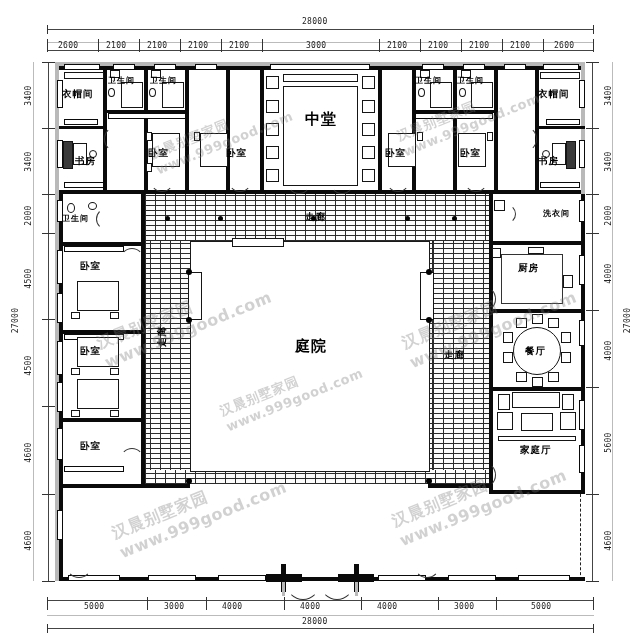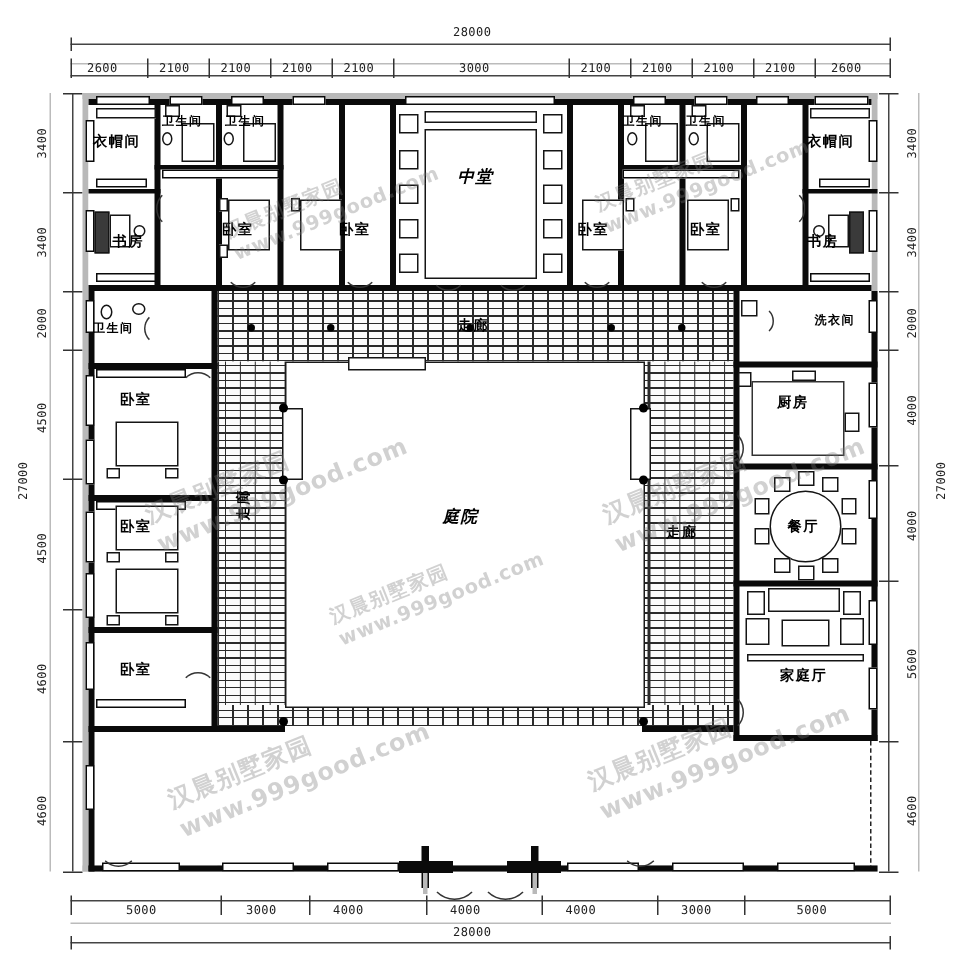--- a/index.html
+++ b/index.html
@@ -14,21 +14,21 @@
 
   
   .dimtxt{position:absolute;font-size:8px;color:#222;white-space:nowrap;
           letter-spacing:.3px;font-family:"DejaVu Sans Mono","Liberation Mono",monospace;}
   .dimtxt.v{transform-origin:center center;}
 
   
   .rlabel{position:absolute;font-size:9.5px;font-weight:700;color:#000;
           white-space:nowrap;letter-spacing:1px;
           font-family:"DejaVu Sans","Liberation Sans",sans-serif;}
-  .rlabel.big{font-size:11px;font-style:italic;}
+  .rlabel.big{font-size:15px;}
 
   
   .wall{position:absolute;background:#0a0a0a;}
   .wallgray{position:absolute;background:#b9b9b9;}
 
   
   .hollow{position:absolute;background:#fff;border:1.2px solid #0a0a0a;box-sizing:border-box;}
 
   
   .room{position:absolute;background:#ffffff;}

